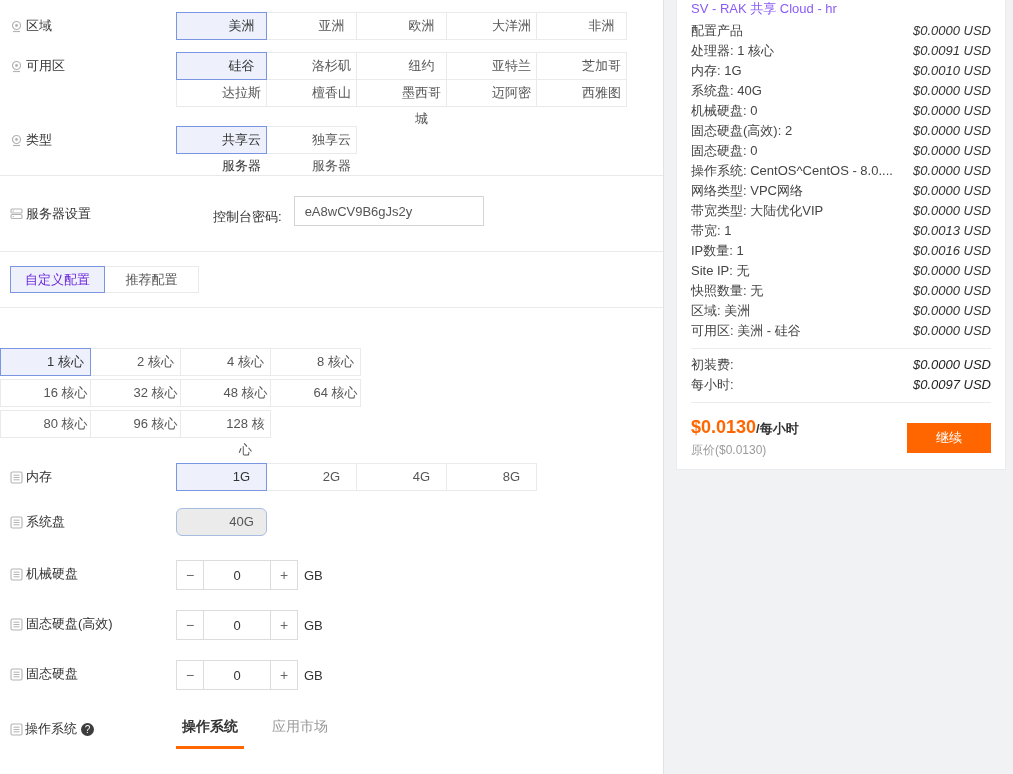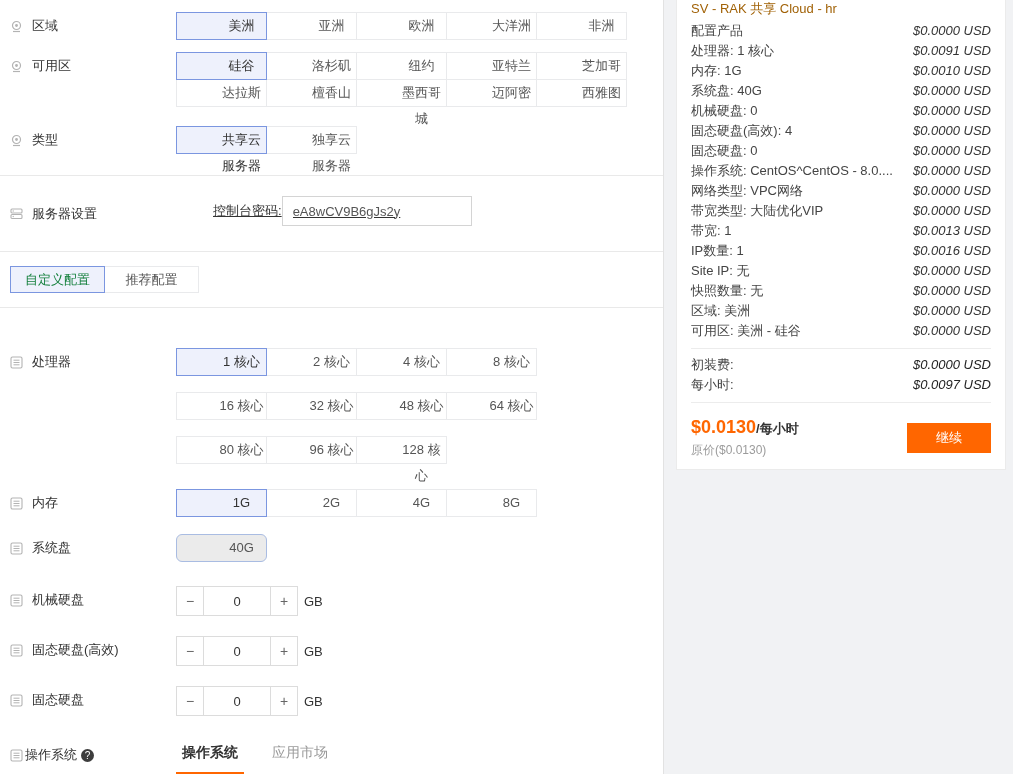--- a/index.html
+++ b/index.html
@@ -2,49 +2,49 @@
 <html><head>
 <meta charset="utf-8">
 <style>
   * { margin:0; padding:0; box-sizing:border-box; }
   html,body { width:1013px; height:774px; overflow:hidden; background:#fff;
     font-family:"Liberation Sans","DejaVu Sans",sans-serif; color:#333; }
 
   .left-panel { position:absolute; left:0; top:0; width:663px; height:774px; background:#fff; padding-top:12px; }
 
   .crow { display:flex; align-items:flex-start; }
-  .row-label { width:176px; padding-left:10px; display:flex; align-items:center; gap:9px; padding-top:5px; font-size:13px; color:#333; flex:none; }
+  .row-label { width:176px; padding-left:10px; display:flex; align-items:center; gap:3px; padding-top:5px; font-size:13px; color:#333; flex:none; }
   .row-label svg { flex:none; }
 
   .opts { display:flex; flex-direction:column; }
   .opt-row { display:flex; }
   .opts.tight .opt-row + .opt-row { margin-top:-1px; }
-  .opts.gapped .opt-row + .opt-row { margin-top:16px; }
+  .opts.gapped .opt-row + .opt-row { margin-top:3px; }
   .opt { width:91px; height:28px; line-height:26px; text-align:center; font-size:13px; color:#555;
     background:#fff; border:1px solid #e9eaec; cursor:pointer;padding-left:40px; }
   .opt + .opt { margin-left:-1px; }
   .opt.selected { background:#eef1fc; border-color:#7b96e0; color:#333; position:relative; z-index:1; }
   .opt.disabled { background:#ebebeb; border-color:#a9bce2; color:#555; position:relative; z-index:1; cursor:default;border-radius:6px; }
 
   .mb12 { margin-bottom:12px; }
   .mb19 { margin-bottom:19px; }
   .hr { height:1px; background:#e9e9e9; margin-top:21px; }
   .hr2 { height:1px; background:#e9e9e9; }
 
   .server-block { padding:20px 0 25px 0; display:flex; }
-  .server-content { display:flex; align-items:center;text-decoration:underline; }
+  .server-content { display:flex; align-items:flex-end; }
   .pwd-label { font-size:13px; color:#333; margin-left:37px; padding-top:0; }
-  .pwd-input { width:190px; height:30px; border:1px solid #d4d4d4; padding:0 10px;
+  .pwd-input { width:190px; height:30px; border:1px solid #d4d4d4; margin-left:12px; padding:0 10px;
     font-size:13px; color:#555; font-family:inherit; outline:none; }
 
   .cfg-tabs { padding:14px 0 14px 10px; display:flex; }
   .cfg-tab { width:95px; height:27px; line-height:25px; text-align:center; font-size:13px; color:#555;
     background:#fff; border:1px solid #e9eaec; cursor:pointer; }
   .cfg-tab + .cfg-tab { margin-left:-1px; }
-  .cfg-tab.active { background:#eef1fc; border-color:#7b96e0; color:#15803d; position:relative; z-index:1; }
+  .cfg-tab.active { background:#eef1fc; border-color:#7b96e0; color:#6d28d9; position:relative; z-index:1; }
 
   .config-section { margin-top:40px; }
   .cpu-row { margin-bottom:25px; }
   .mem-row { margin-bottom:17px; }
   .sys-row { margin-bottom:24px; }
   .step-row { margin-bottom:20px; }
   .ssd-row { margin-bottom:25px; }
 
   .stepper { display:flex; align-items:center; }
   .step-btn { width:28px; height:30px; line-height:28px; text-align:center; border:1px solid #dcdcdc;
@@ -57,21 +57,21 @@
   .help-icon { width:13px; height:13px; border-radius:50%; background:#3d3d3d; color:#fff; font-size:10px;
     line-height:13px; text-align:center; display:inline-block; margin-left:2px; }
   .os-tabs { display:flex; padding-top:3px; }
   .os-tab { font-size:14px; color:#999; cursor:pointer; padding:0 6px 10px 6px; margin-right:22px; }
   .os-tab.active { color:#333; font-weight:bold; border-bottom:3px solid #ff6600; }
 
   .right-bg { position:absolute; left:663px; top:0; width:350px; height:774px; background:#f1f2f4; border-left:1px solid #e2e2e2; }
 
   .summary-card { position:absolute; left:676px; top:-14px; width:330px; background:#fff;
     border:1px solid #ebebeb; padding:12px 14px 10px 14px; }
-  .sum-title { font-size:13px; color:#a16207; height:22px; line-height:20px; }
+  .sum-title { font-size:13px; color:#8b5cf6; height:22px; line-height:20px; }
   .sum-row { display:flex; justify-content:space-between; height:20px; line-height:20px; font-size:13px; }
   .sum-label { color:#444; white-space:nowrap; }
   .sum-value { color:#333; white-space:nowrap;font-style:italic; }
   .sum-div { height:1px; background:#ececec; margin:7px 0 6px 0; }
   .fee-row .sum-value { color:#222; }
   .total-area { display:flex; justify-content:space-between; align-items:center; padding-top:8px; }
   .big-price { font-size:18px; font-weight:bold; color:#ff6600; }
   .per-unit { font-size:13px; font-weight:bold; color:#333; }
   .orig-price { font-size:12px; color:#9b9b9b; margin-top:4px; }
   .continue-btn { width:84px; height:30px; background:#ff6600; border:none; color:#fff; font-size:13px;
@@ -171,27 +171,20 @@
   <div class="cfg-tabs">
     <div class="cfg-tab active">自定义配置</div>
     <div class="cfg-tab">推荐配置</div>
   </div>
 
   <div class="hr2"></div>
 
   <div class="config-section">
 
     <div class="crow cpu-row">
-      <div class="row-label">
-        <svg class="icon-gray" width="13" height="13" viewBox="0 0 13 13">
-            <rect x="1" y="1" width="11" height="11" rx="1.5" fill="none" stroke="currentColor" stroke-width="1.1"></rect>
-            <path d="M3.5 4.2 H9.5 M3.5 6.5 H9.5 M3.5 8.8 H9.5" stroke="currentColor" stroke-width="1"></path>
-          </svg>
-        <span>处理器</span>
-      </div>
       <div class="opts gapped">
           <div class="opt-row">
             <div class="opt selected">1 核心</div>
             <div class="opt">2 核心</div>
             <div class="opt">4 核心</div>
             <div class="opt">8 核心</div>
           </div>
           <div class="opt-row">
             <div class="opt">16 核心</div>
             <div class="opt">32 核心</div>
@@ -324,21 +317,21 @@
       </div>
       <div class="sum-row">
         <span class="sum-label">系统盘: 40G</span>
         <span class="sum-value">$0.0000 USD</span>
       </div>
       <div class="sum-row">
         <span class="sum-label">机械硬盘: 0</span>
         <span class="sum-value">$0.0000 USD</span>
       </div>
       <div class="sum-row">
-        <span class="sum-label">固态硬盘(高效): 4</span>
+        <span class="sum-label">固态硬盘(高效): 2</span>
         <span class="sum-value">$0.0000 USD</span>
       </div>
       <div class="sum-row">
         <span class="sum-label">固态硬盘: 0</span>
         <span class="sum-value">$0.0000 USD</span>
       </div>
       <div class="sum-row">
         <span class="sum-label">操作系统: CentOS^CentOS - 8.0....</span>
         <span class="sum-value">$0.0000 USD</span>
       </div>

